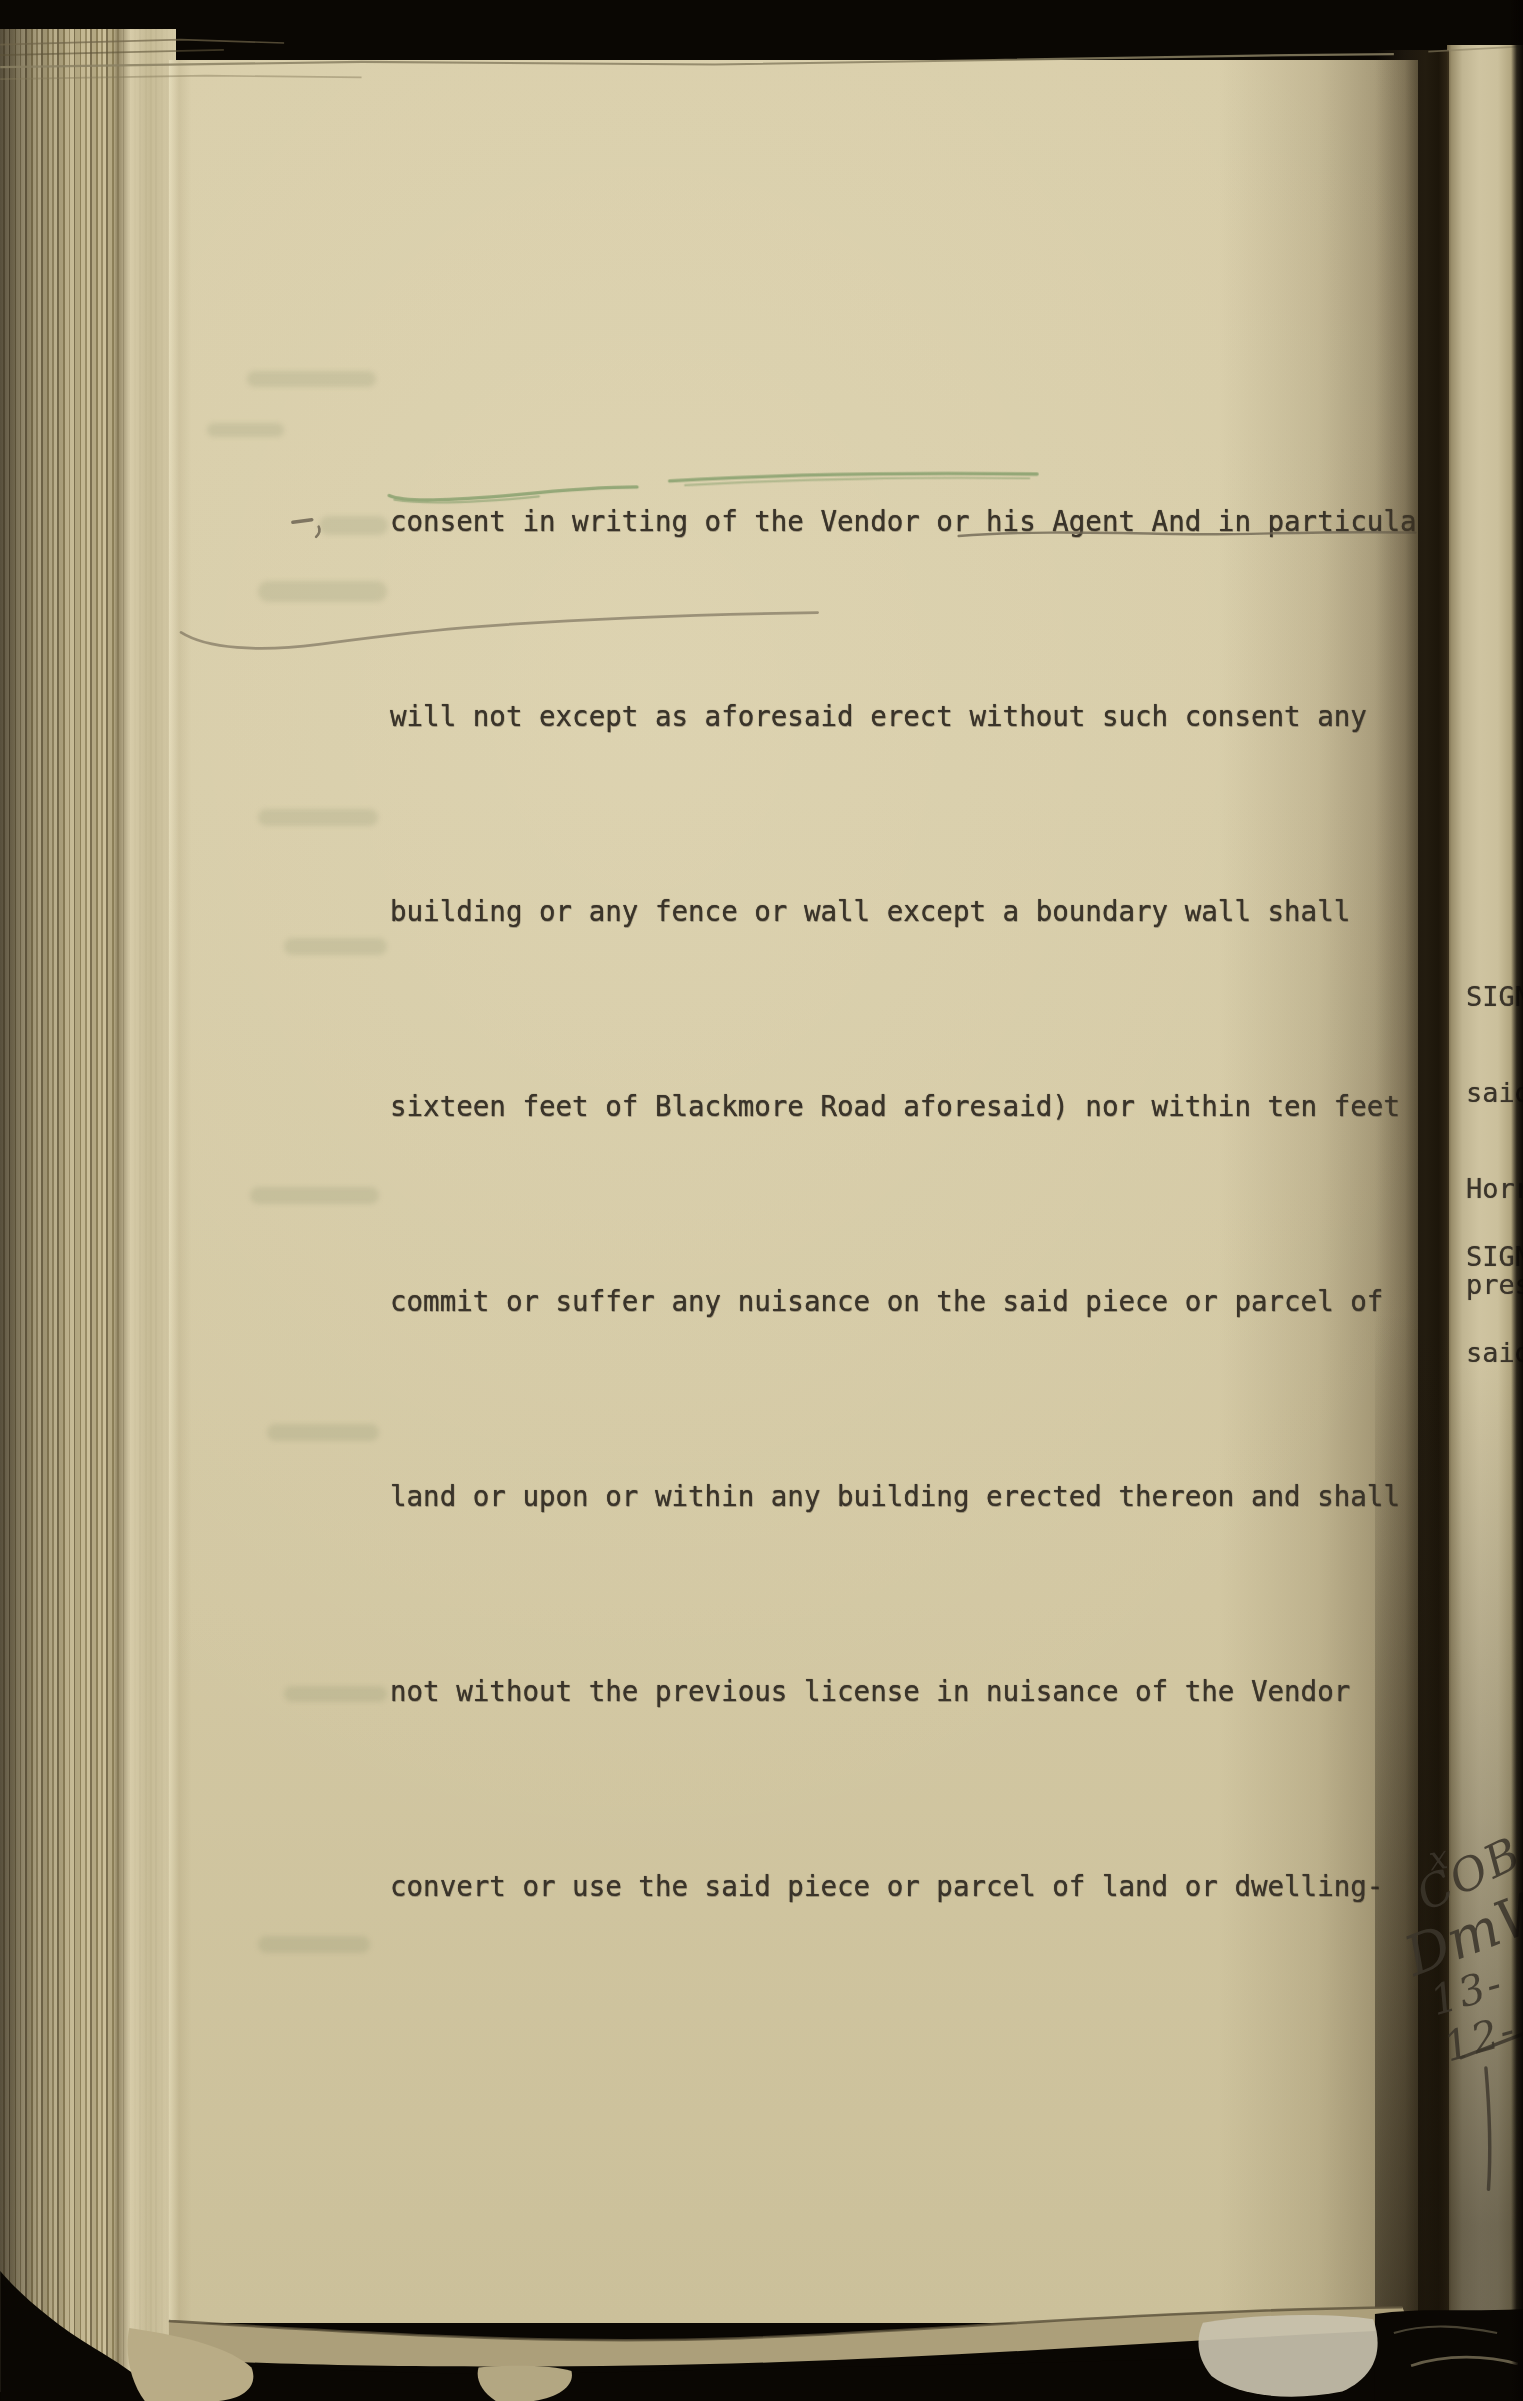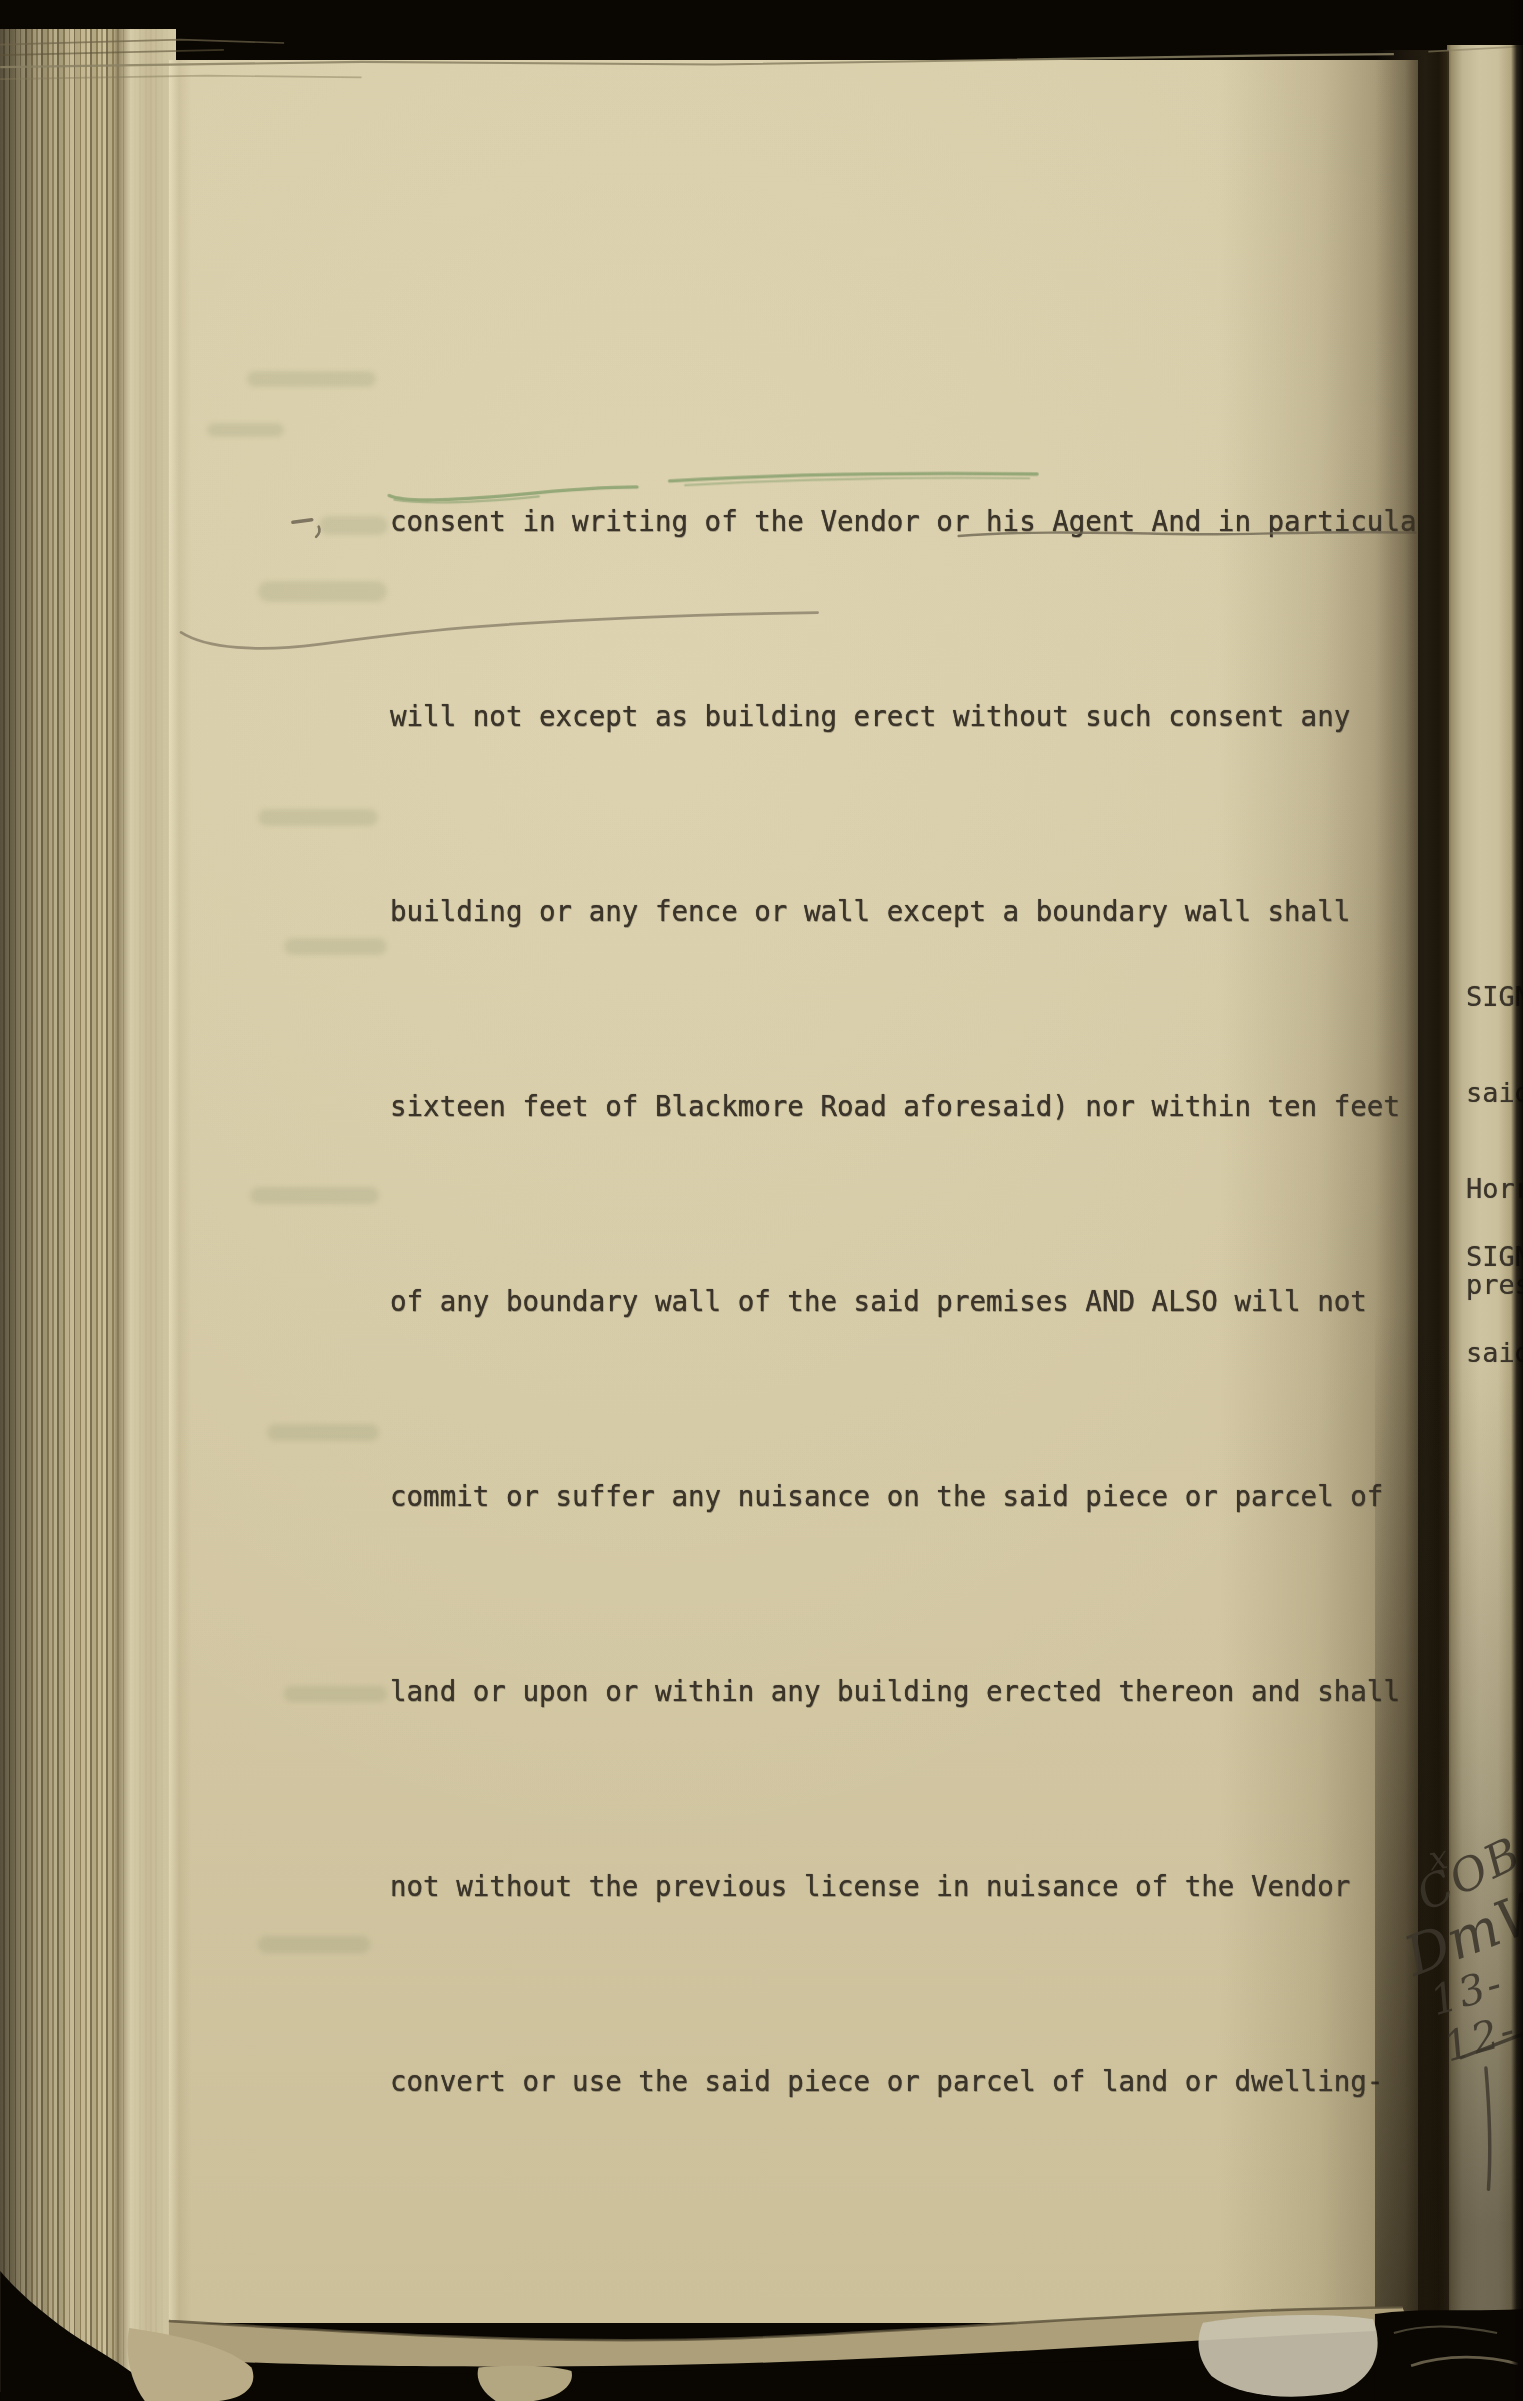--- a/index.html
+++ b/index.html
@@ -82,24 +82,23 @@
     <div class="smudge" style="left:89px;top:521px;width:129px;height:20.7px;"></div>
     <div class="smudge" style="left:89px;top:749px;width:120px;height:17px;"></div>
     <div class="smudge" style="left:115px;top:878px;width:103px;height:17px;"></div>
     <div class="smudge" style="left:81px;top:1127px;width:129px;height:17px;"></div>
     <div class="smudge" style="left:98px;top:1364px;width:112px;height:17px;"></div>
     <div class="smudge" style="left:115px;top:1626px;width:103px;height:15.5px;"></div>
     <div class="smudge" style="left:89px;top:1876px;width:112px;height:17px;"></div>
 
     <div class="text-block">
       <div class="tline">consent in writing of the Vendor or his Agent And in particula</div>
-      <div class="tline">will not except as building erect without such consent any</div>
+      <div class="tline">will not except as aforesaid erect without such consent any</div>
       <div class="tline">building or any fence or wall except a boundary wall shall</div>
       <div class="tline">sixteen feet of Blackmore Road aforesaid) nor within ten feet</div>
-      <div class="tline">of any boundary wall of the said premises AND ALSO will not</div>
       <div class="tline">commit or suffer any nuisance on the said piece or parcel of</div>
       <div class="tline">land or upon or within any building erected thereon and shall</div>
       <div class="tline">not without the previous license in nuisance of the Vendor</div>
       <div class="tline">convert or use the said piece or parcel of land or dwelling-</div>
       
       
       
       
       
       

